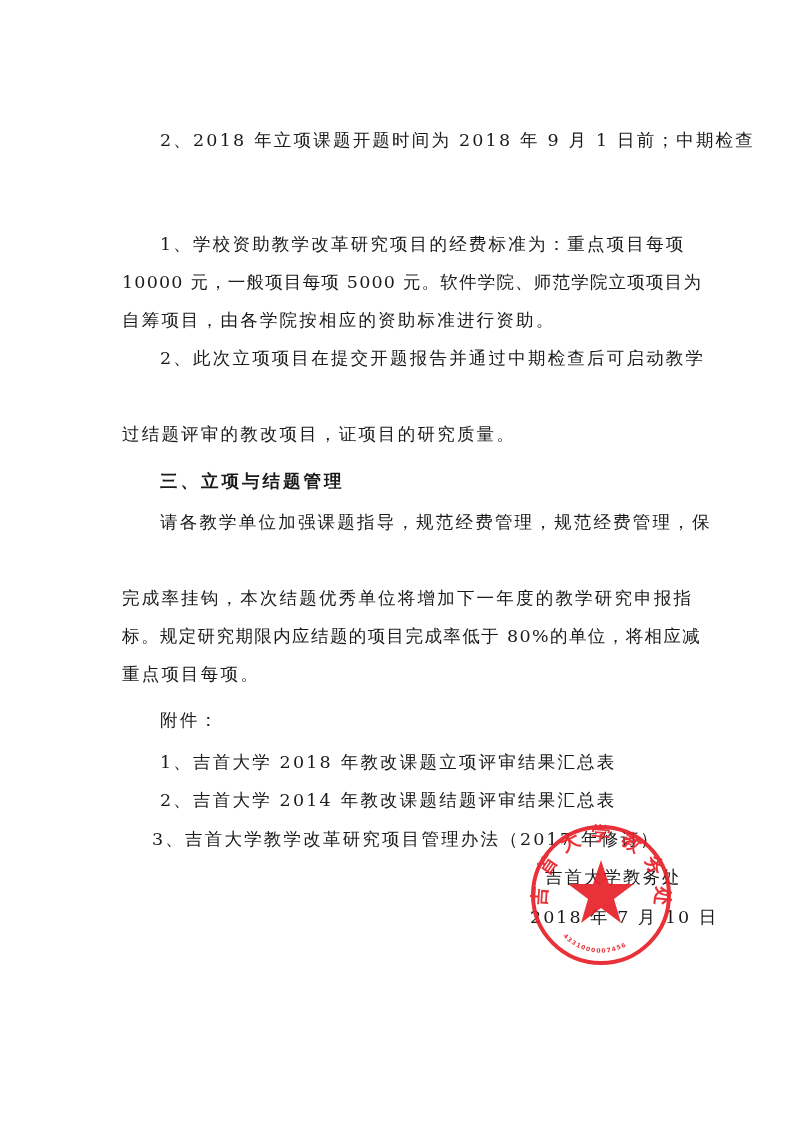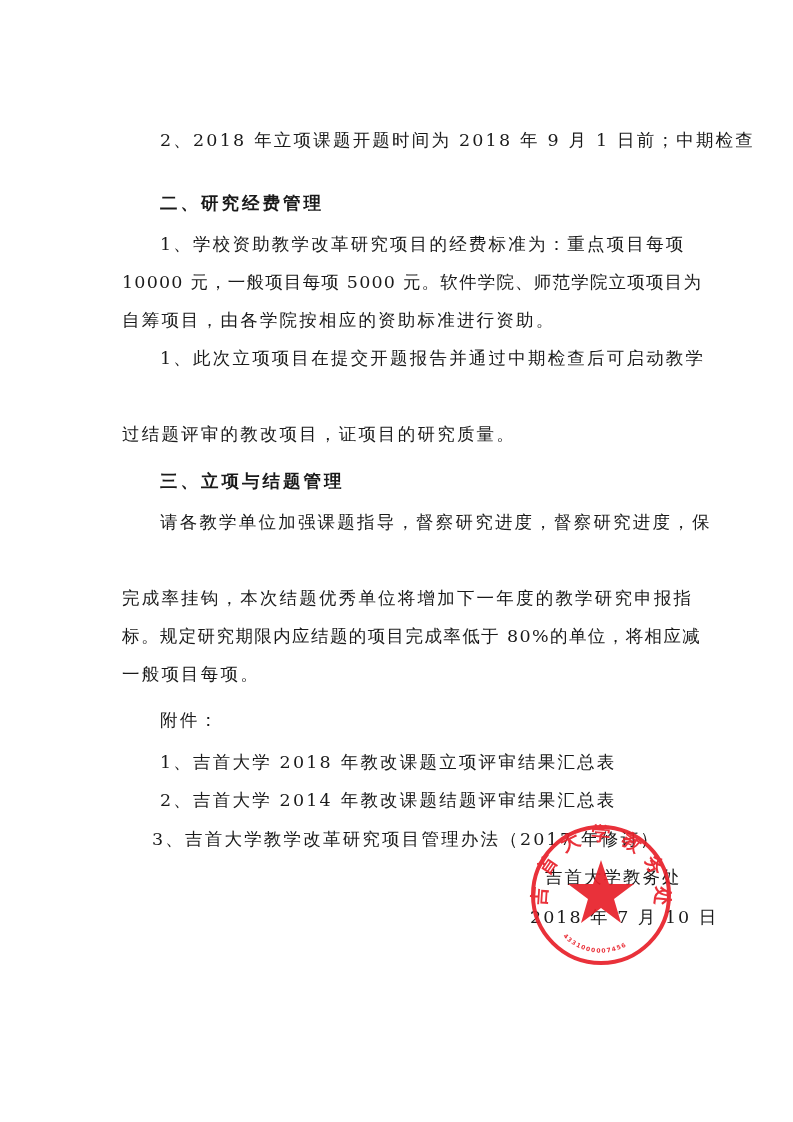--- a/index.html
+++ b/index.html
@@ -14,35 +14,34 @@
   .sig { position: absolute; font-size: 17.5px; line-height: 24px; letter-spacing: 2px; white-space: nowrap; z-index: 1; }
   .stamp { position: absolute; left: 528px; top: 822px; width: 146px; height: 146px; z-index: 2; opacity: 0.92; }
 </style>
 </head>
 <body>
 
 <div class="page">
 
   <div class="line indent" style="top:128px">2、2018 年立项课题开题时间为 2018 年 9 月 1 日前；中期检查</div>
 
-  <div class="line indent heading" style="top:191px">二、研究经费管理</div>
 
   <div class="line indent" style="top:232px">1、学校资助教学改革研究项目的经费标准为：重点项目每项</div>
   <div class="line" style="top:270px; letter-spacing:1.2px">10000 元，一般项目每项 5000 元。软件学院、师范学院立项项目为</div>
   <div class="line short" style="top:308px">自筹项目，由各学院按相应的资助标准进行资助。</div>
 
-  <div class="line indent" style="top:346px">1、此次立项项目在提交开题报告并通过中期检查后可启动教学</div>
+  <div class="line indent" style="top:346px">2、此次立项项目在提交开题报告并通过中期检查后可启动教学</div>
   <div class="line short" style="top:422px">过结题评审的教改项目，证项目的研究质量。</div>
 
   <div class="line indent heading" style="top:469px">三、立项与结题管理</div>
 
-  <div class="line indent" style="top:510px">请各教学单位加强课题指导，督察研究进度，督察研究进度，保</div>
+  <div class="line indent" style="top:510px">请各教学单位加强课题指导，规范经费管理，规范经费管理，保</div>
   <div class="line" style="top:586px">完成率挂钩，本次结题优秀单位将增加下一年度的教学研究申报指</div>
   <div class="line" style="top:624px; letter-spacing:1.4px">标。规定研究期限内应结题的项目完成率低于 80%的单位，将相应减</div>
-  <div class="line short" style="top:662px">一般项目每项。</div>
+  <div class="line short" style="top:662px">重点项目每项。</div>
 
   <div class="line indent short" style="top:708px">附件：</div>
   <div class="line indent short" style="top:750px; width:auto">1、吉首大学 2018 年教改课题立项评审结果汇总表</div>
   <div class="line indent short" style="top:788px; width:auto">2、吉首大学 2014 年教改课题结题评审结果汇总表</div>
   <div class="line short" style="top:827px; left:152px; width:auto">3、吉首大学教学改革研究项目管理办法（2017 年修订）</div>
 
   <div class="sig" style="left:545px; top:865px">吉首大学教务处</div>
   <div class="sig" style="left:530px; top:905px">2018 年 7 月 10 日</div>
 
   <svg class="stamp" viewBox="0 0 146 146">

